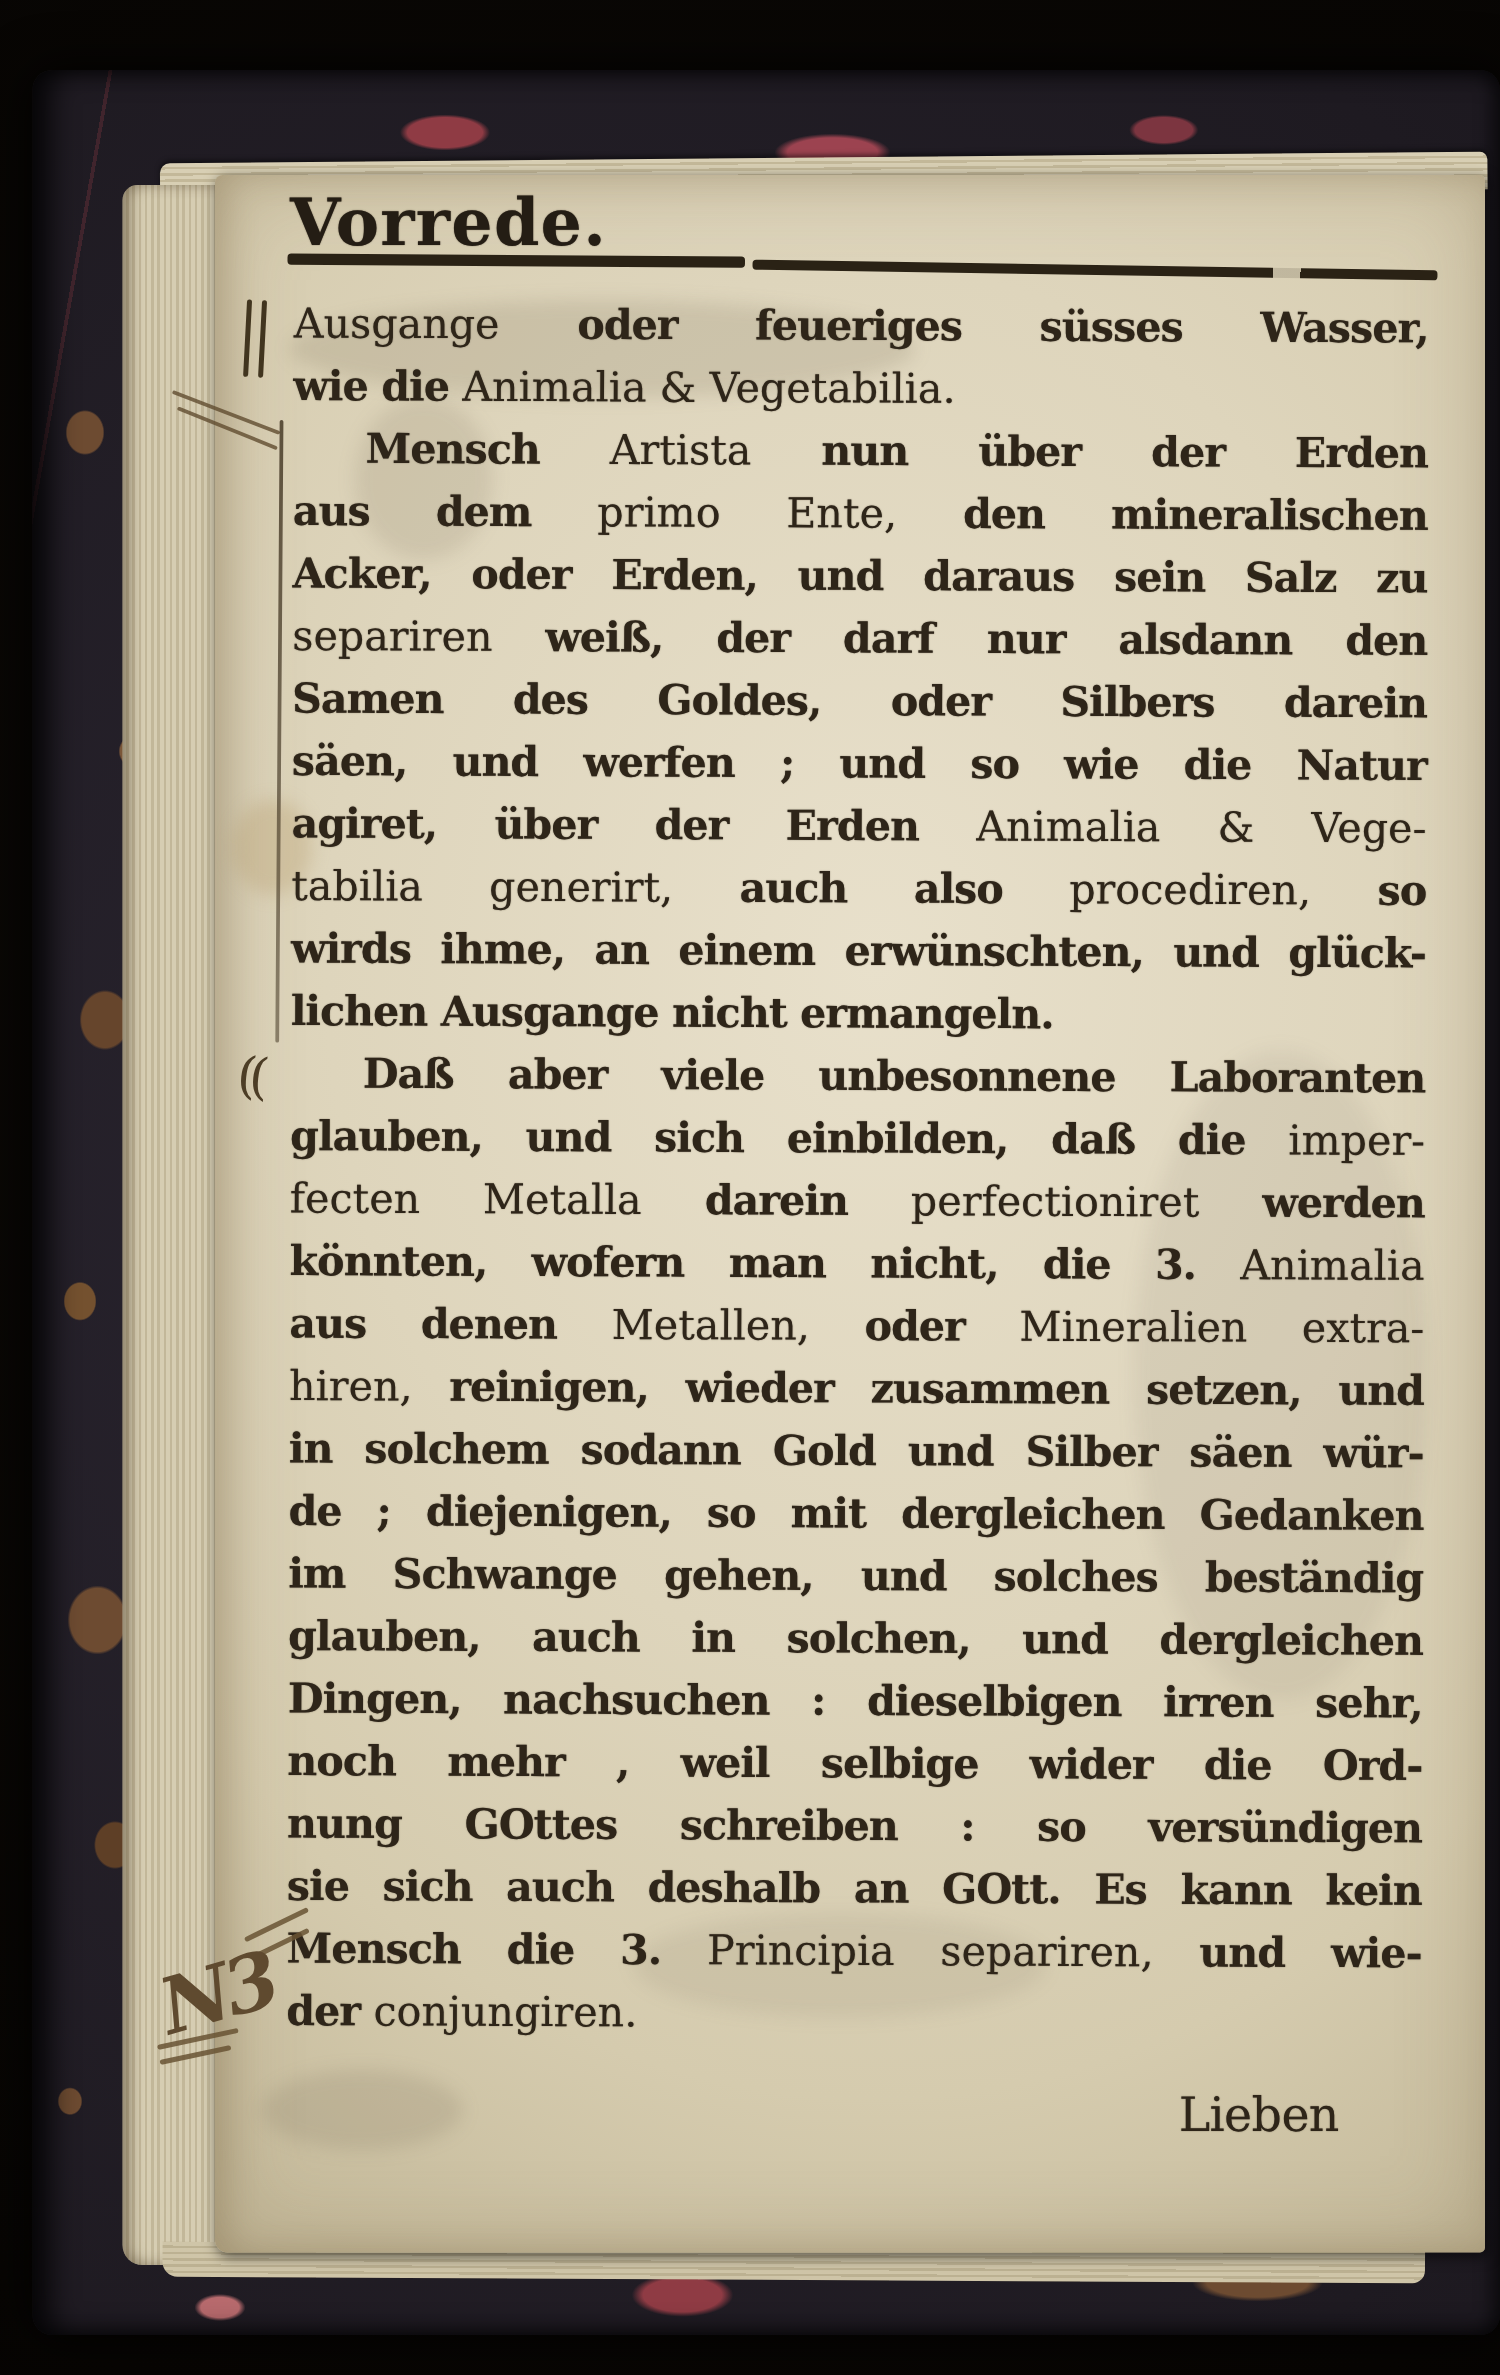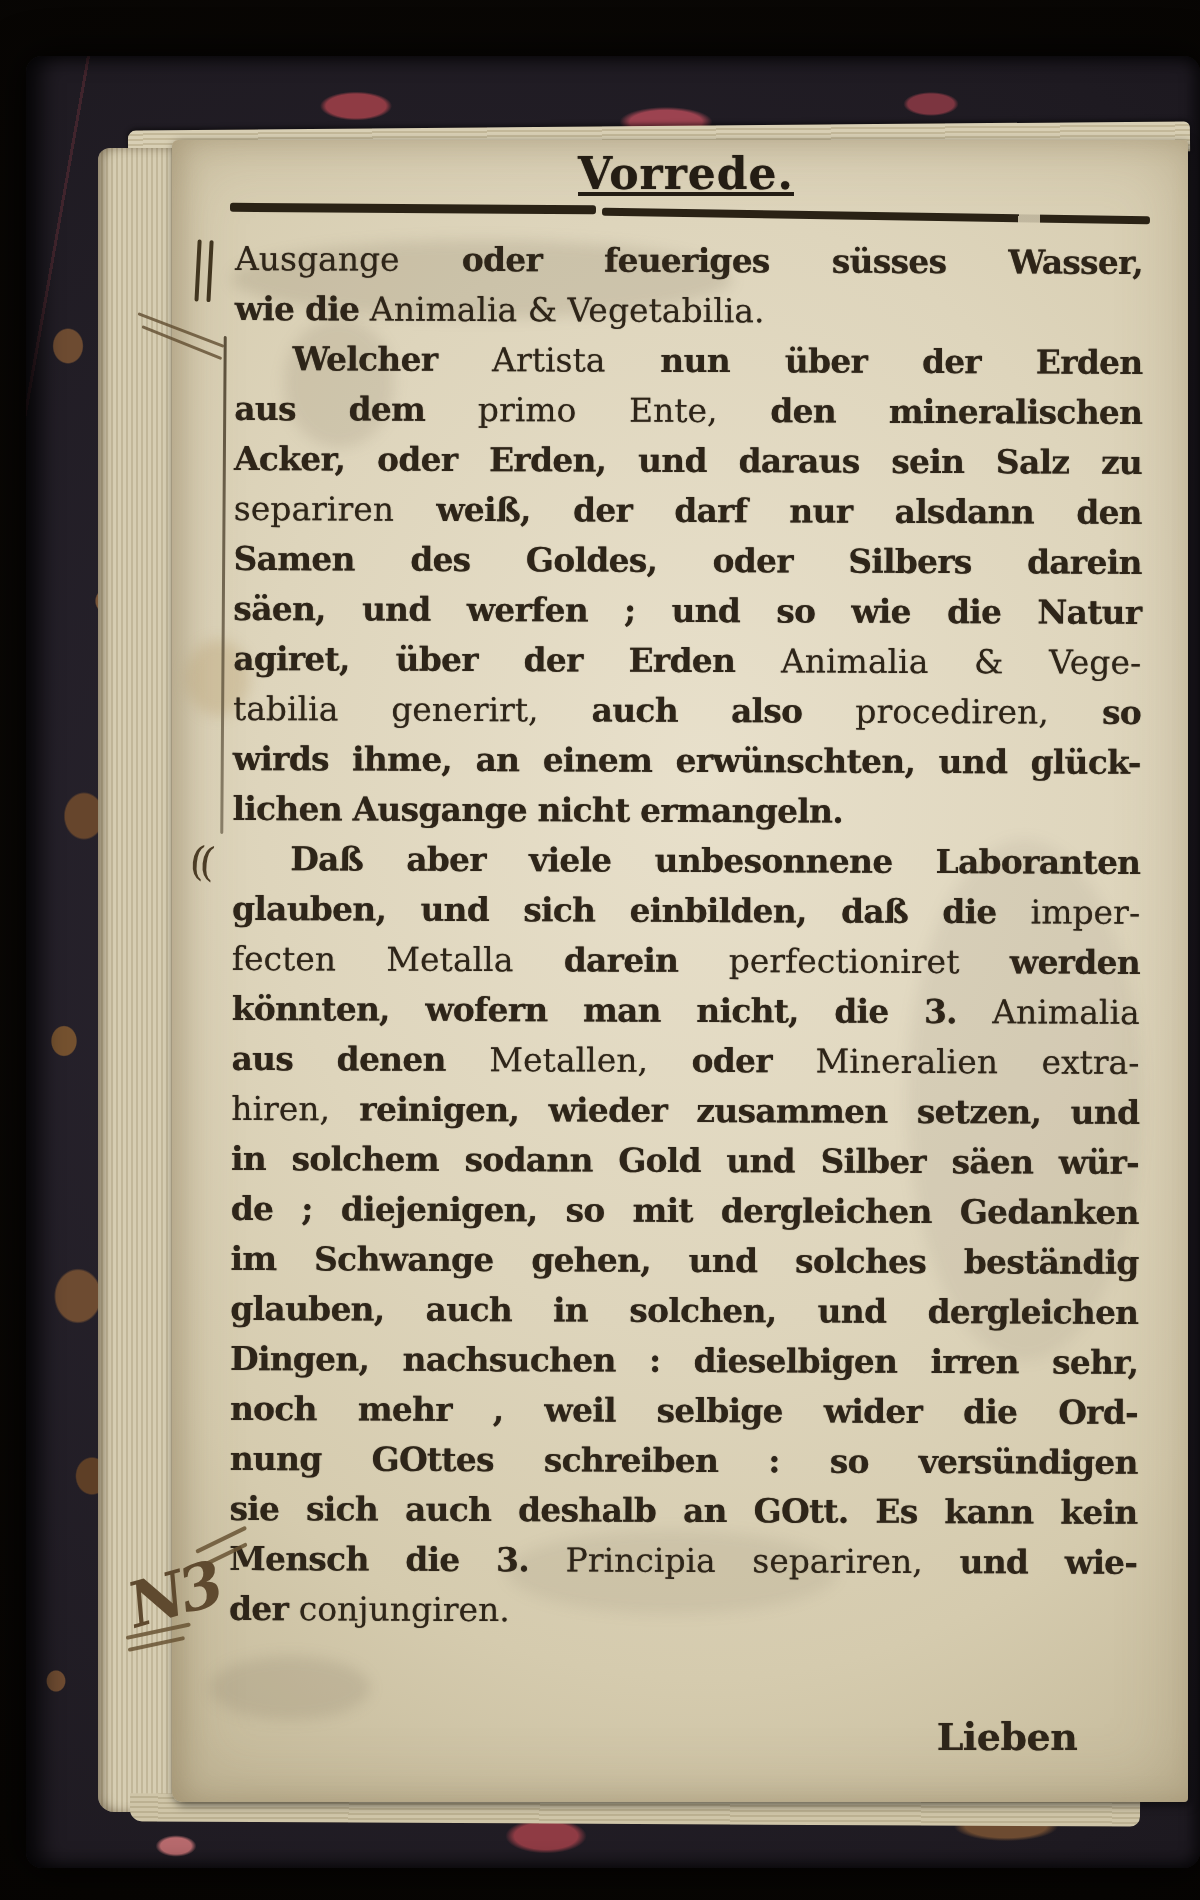--- a/index.html
+++ b/index.html
@@ -49,24 +49,23 @@
   }
   
   .paper{
     position:absolute;left:172px;top:140px;width:1016px;height:1662px;
     border-radius:6px 4px 4px 10px;
     background:radial-gradient(90% 70% at 52% 38%, #e8e0cb 0%, #ded5bc 48%, #d5cbae 78%, #c6bb9c 100%);
     box-shadow:inset 0 0 70px rgba(120,100,65,.30), inset 10px 0 24px rgba(120,100,65,.25), 2px 3px 10px rgba(0,0,0,.55);
   }
   
   .header{
-    position:absolute;left:60px;top:8px;width:908px;text-align:center;
-    font-size:44px;font-weight:700;letter-spacing:1px;color:#241d14;
+    position:absolute;left:60px;top:8px;width:908px;text-align:left;
+    font-size:52px;font-weight:700;letter-spacing:1px;color:#241d14;
     text-shadow:0 0 1px rgba(40,30,18,.75);
-    text-decoration:underline;
   }
   .rule{position:absolute;background:#2a2215;border-radius:3px;}
   .rule.r1{left:58px;top:64px;width:366px;height:9px;transform:rotate(0.4deg);}
   .rule.r2{
     left:430px;top:72px;width:548px;height:8px;transform:rotate(0.9deg);
     background:linear-gradient(90deg,#2a2215 0 76%, rgba(42,34,21,.15) 76% 80%, #2a2215 80%);
   }
   
   .textblock{
     position:absolute;left:60px;top:96px;width:908px;
@@ -78,23 +77,22 @@
     text-align:justify;text-align-last:justify;
     white-space:normal;overflow:visible;
     text-shadow:0 0 1px rgba(46,37,25,.65);
   }
   .tline.last{text-align-last:left;}
   .tline.indent{text-indent:58px;}
   .fraktur{font-family:"DejaVu Serif",serif;font-weight:700;letter-spacing:-0.8px;}
   .antiqua{font-family:"DejaVu Serif",serif;font-weight:400;letter-spacing:0;}
   .catchword{
     position:absolute;left:700px;top:1530px;width:270px;text-align:center;
-    font-size:38px;font-weight:700;color:#2e2519;letter-spacing:-0.5px;
+    font-size:38px;font-weight:400;color:#2e2519;letter-spacing:-0.5px;
     text-shadow:0 0 1px rgba(46,37,25,.65);
-    margin-top:44px;
   }
   
   .ink{color:#5f4a2f;}
   .mark-parallel{position:absolute;left:22px;top:100px;width:26px;height:64px;transform:rotate(3deg);}
   .mark-parallel .bar{position:absolute;top:0;width:4px;height:62px;background:#41351f;border-radius:2px;}
   .mark-parallel .bar.b1{left:2px;}
   .mark-parallel .bar.b2{left:14px;}
   .margin-line{
     position:absolute;left:50px;top:196px;width:3px;height:498px;
     background:linear-gradient(180deg, rgba(70,58,38,.85), rgba(70,58,38,.55));
@@ -145,21 +143,21 @@
     <div class="smudge g5"></div>
     <div class="smudge stain"></div>
 
     <div class="header">Vorrede.</div>
     <div class="rule r1"></div>
     <div class="rule r2"></div>
 
     <div class="textblock">
         <div class="tline"><span class="antiqua">Ausgange</span><span class="fraktur"> oder feueriges süsses Wasser,</span></div>
         <div class="tline last"><span class="fraktur">wie die </span><span class="antiqua">Animalia &amp; Vegetabilia.</span></div>
-        <div class="tline indent"><span class="fraktur">Welcher </span><span class="antiqua">Artista</span><span class="fraktur"> nun über der Erden</span></div>
+        <div class="tline indent"><span class="fraktur">Mensch </span><span class="antiqua">Artista</span><span class="fraktur"> nun über der Erden</span></div>
         <div class="tline"><span class="fraktur">aus dem </span><span class="antiqua">primo Ente,</span><span class="fraktur"> den mineralischen</span></div>
         <div class="tline"><span class="fraktur">Acker, oder Erden, und daraus sein Salz zu</span></div>
         <div class="tline"><span class="antiqua">separiren</span><span class="fraktur"> weiß, der darf nur alsdann den</span></div>
         <div class="tline"><span class="fraktur">Samen des Goldes, oder Silbers darein</span></div>
         <div class="tline"><span class="fraktur">säen, und werfen ; und so wie die Natur</span></div>
         <div class="tline"><span class="fraktur">agiret, über der Erden </span><span class="antiqua">Animalia &amp; Vege-</span></div>
         <div class="tline"><span class="antiqua">tabilia generirt,</span><span class="fraktur"> auch also </span><span class="antiqua">procediren,</span><span class="fraktur"> so</span></div>
         <div class="tline"><span class="fraktur">wirds ihme, an einem erwünschten, und glück-</span></div>
         <div class="tline last"><span class="fraktur">lichen Ausgange nicht ermangeln.</span></div>
         <div class="tline indent"><span class="fraktur">Daß aber viele unbesonnene Laboranten</span></div>

